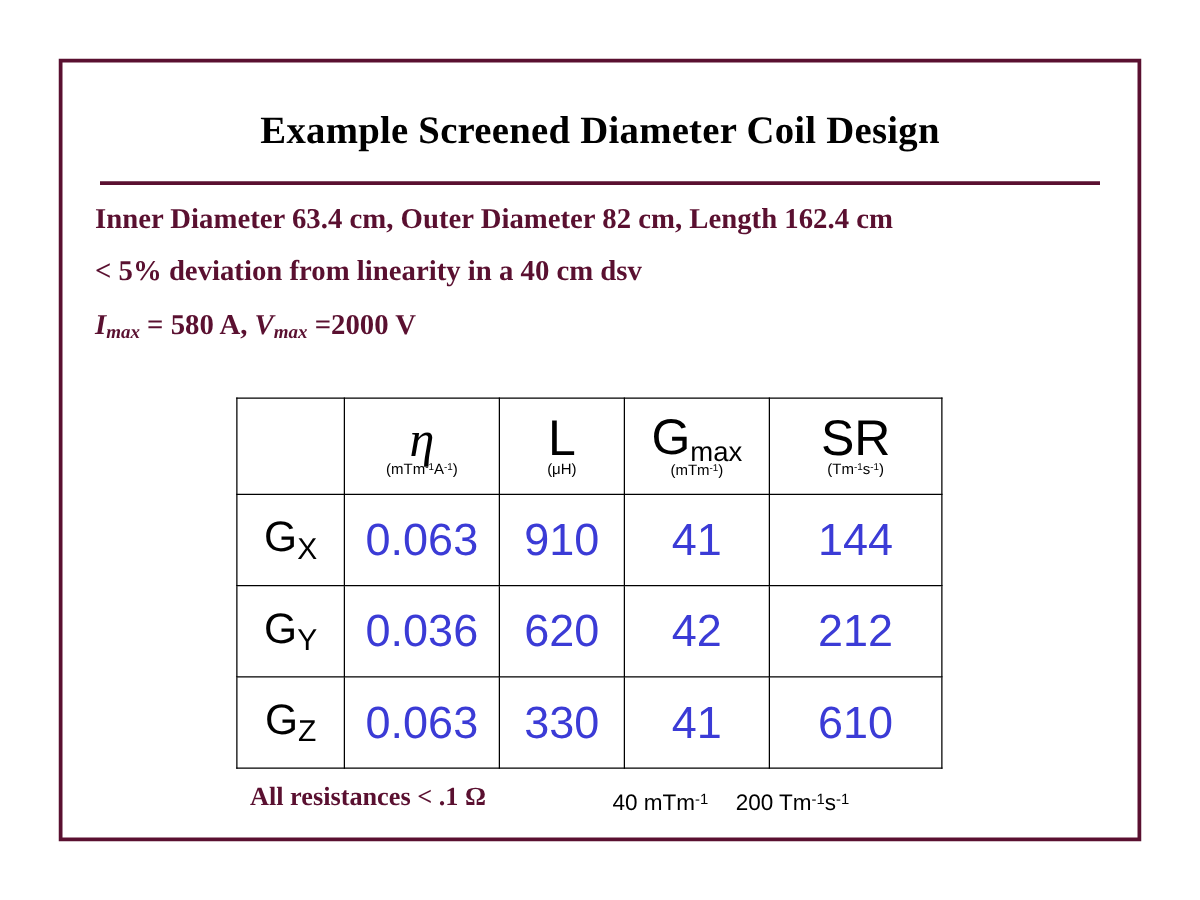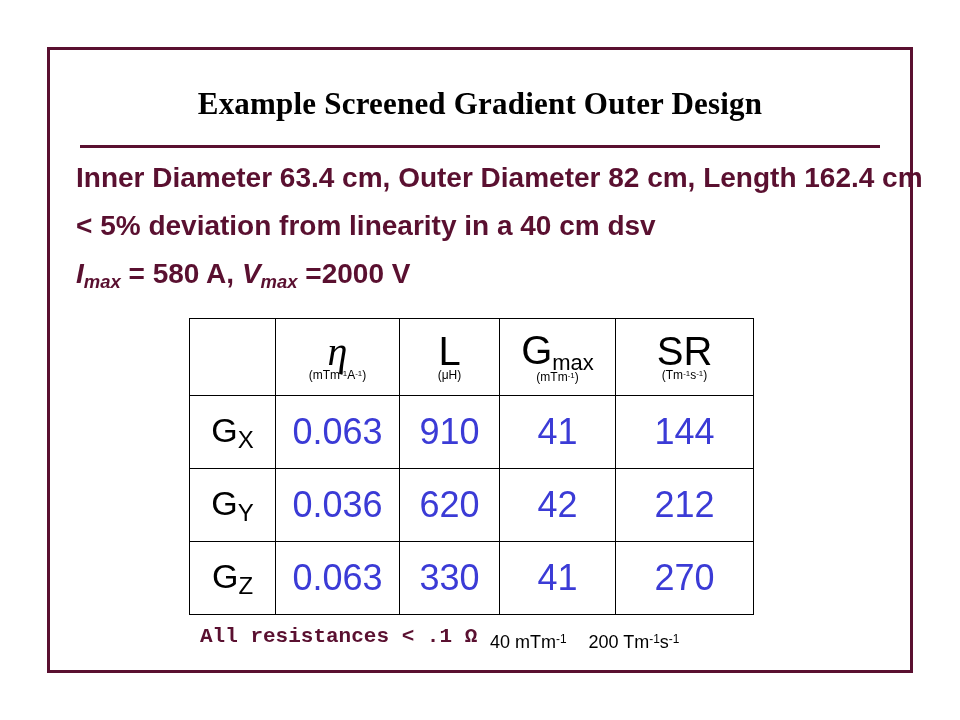--- a/index.html
+++ b/index.html
@@ -43,23 +43,23 @@
     height: 3px;
     background: #5a1030;
   }
   .bullets {
     position: absolute;
     left: 26px;
     top: 112px;
     width: 820px;
   }
   .bullet {
-    font-family: Liberation Sans, sans-serif;
+    font-family: Liberation Serif, serif;
     font-weight: bold;
-    font-size: 28px;
+    font-size: 23px;
     color: #5a1030;
     margin-bottom: 16px;
     line-height: 1.15;
     white-space: nowrap;
   }
   .bullet i { font-style: italic; }
   sub { font-size: 0.66em; vertical-align: -0.25em; }
   sup { font-size: 0.66em; vertical-align: 0.42em; }
 
   
@@ -111,21 +111,21 @@
   .val {
     font-family: "Liberation Sans", sans-serif;
     font-size: 36px;
     color: #3b3bd6;
   }
 
   .footnote-left {
     position: absolute;
     left: 150px;
     top: 575px;
-    font-family: Liberation Mono, monospace;
+    font-family: Liberation Serif, serif;
     font-weight: bold;
     font-size: 21px;
     color: #5a1030;
     white-space: nowrap;
   }
   .footnote-right {
     position: absolute;
     left: 440px;
     top: 582px;
     font-family: "Liberation Sans", sans-serif;
@@ -133,21 +133,21 @@
     color: #000000;
     white-space: nowrap;
   }
   .footnote-right .gap { display: inline-block; width: 22px; }
 </style>
 </head>
 <body>
 
 <div class="slide">
 
-  <div class="title">Example Screened Gradient Outer Design</div>
+  <div class="title">Example Screened Diameter Coil Design</div>
   <div class="title-rule"></div>
 
   <div class="bullets">
     <div class="bullet">Inner Diameter 63.4 cm, Outer Diameter 82 cm, Length 162.4 cm</div>
     <div class="bullet">&lt; 5% deviation from linearity in a 40 cm dsv</div>
     <div class="bullet"><i>I</i><sub><i>max</i></sub><span> = 580 A, </span><i>V</i><sub><i>max</i></sub><span> =2000 V</span></div>
   </div>
 
   <div class="tbl-wrap">
     <table class="spec">
@@ -197,21 +197,21 @@
           <td class="val">620</td>
           <td class="val">42</td>
           <td class="val">212</td>
         </tr>
 
         <tr class="row">
           <td><span class="rowlab">G</span><sub class="rowlab" style="font-size:24px">Z</sub></td>
           <td class="val">0.063</td>
           <td class="val">330</td>
           <td class="val">41</td>
-          <td class="val">270</td>
+          <td class="val">610</td>
         </tr>
       </tbody>
     </table>
   </div>
 
   <div class="footnote-left">All resistances &lt; .1 Ω</div>
 
   <div class="footnote-right"><span>40 mTm</span><sup>-1</sup><span class="gap"></span><span>200 Tm</span><sup>-1</sup><span>s</span><sup>-1</sup></div>
 
 </div>

